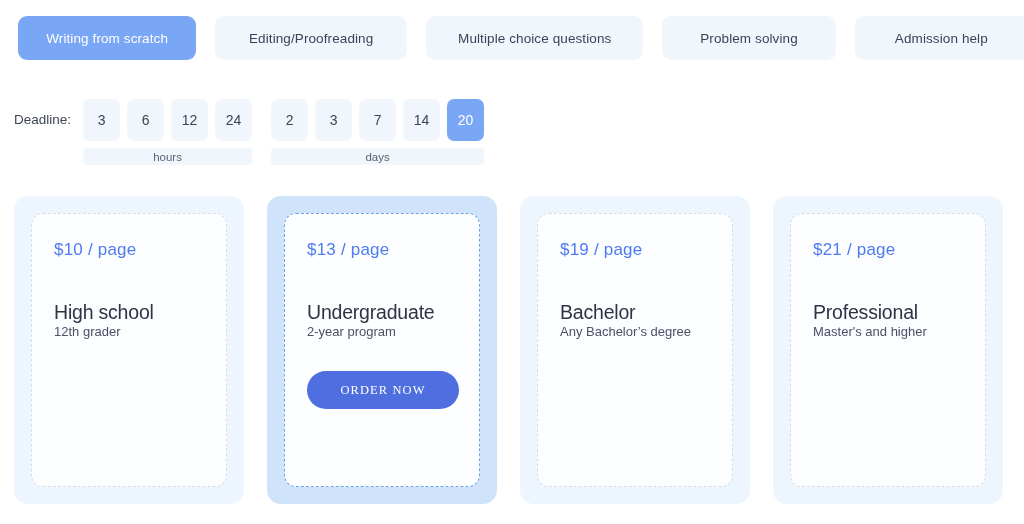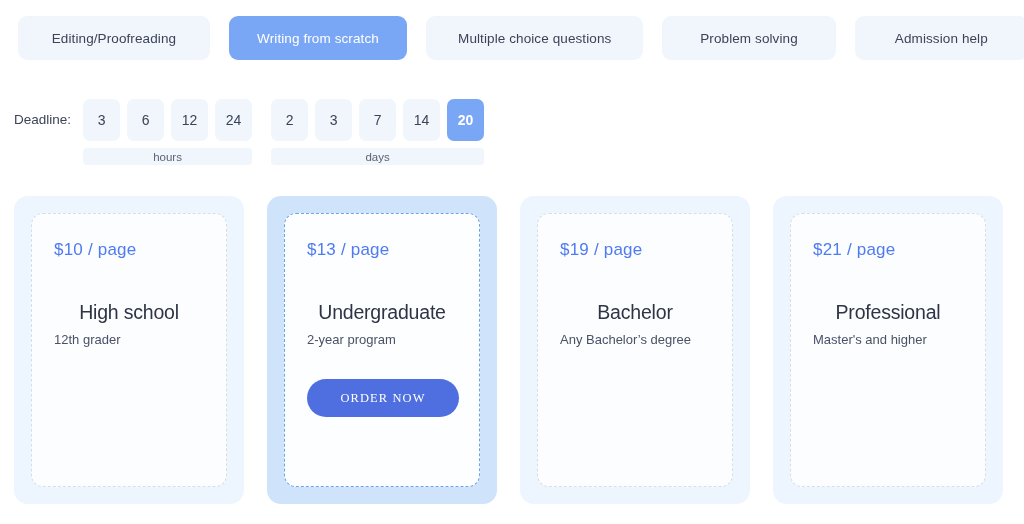--- a/index.html
+++ b/index.html
@@ -102,21 +102,20 @@
     font-size: 14px;
     font-family: "Liberation Sans", sans-serif;
     display: flex;
     align-items: center;
     justify-content: center;
     cursor: pointer;
   }
   .chip.selected {
     background: #7aa7f5;
     color: #ffffff;
-    font-weight: bold;
   }
   .dl-unit {
     margin-top: 7px;
     height: 17px;
     background: #f1f6fd;
     border-radius: 4px;
     color: #5a6274;
     font-size: 11.5px;
     display: flex;
     align-items: center;
@@ -199,23 +198,22 @@
   .card-price {
     color: #4f7bf0;
     font-size: 17px;
     letter-spacing: 0.2px;
     margin-bottom: 41px;
   }
   .card-title {
     color: #2e3445;
     font-size: 19.5px;
     letter-spacing: -0.2px;
-    margin-bottom: 8px;
-    white-space: nowrap;
-    text-align: center;
+    margin-bottom: 0;
+    white-space: nowrap;
   }
   .card-sub {
     color: #4a5165;
     font-size: 13px;
     white-space: nowrap;
   }
   .order-btn {
     margin-top: 32px;
     width: 152px;
     height: 38px;
@@ -231,22 +229,22 @@
     justify-content: center;
     cursor: pointer;
   }
 </style>
 </head>
 <body>
 
 <div class="page">
 
   <div class="tabs">
+    <button class="tab w1 active">Writing from scratch</button>
     <button class="tab w2">Editing/Proofreading</button>
-    <button class="tab w1 active">Writing from scratch</button>
     <button class="tab w3">Multiple choice questions</button>
     <button class="tab w4">Problem solving</button>
     <button class="tab w5">Admission help</button>
   </div>
 
   <div class="options-row">
 
     <div class="deadline-block">
       <span class="deadline-label">Deadline:</span>
       <div class="deadline-groups">

